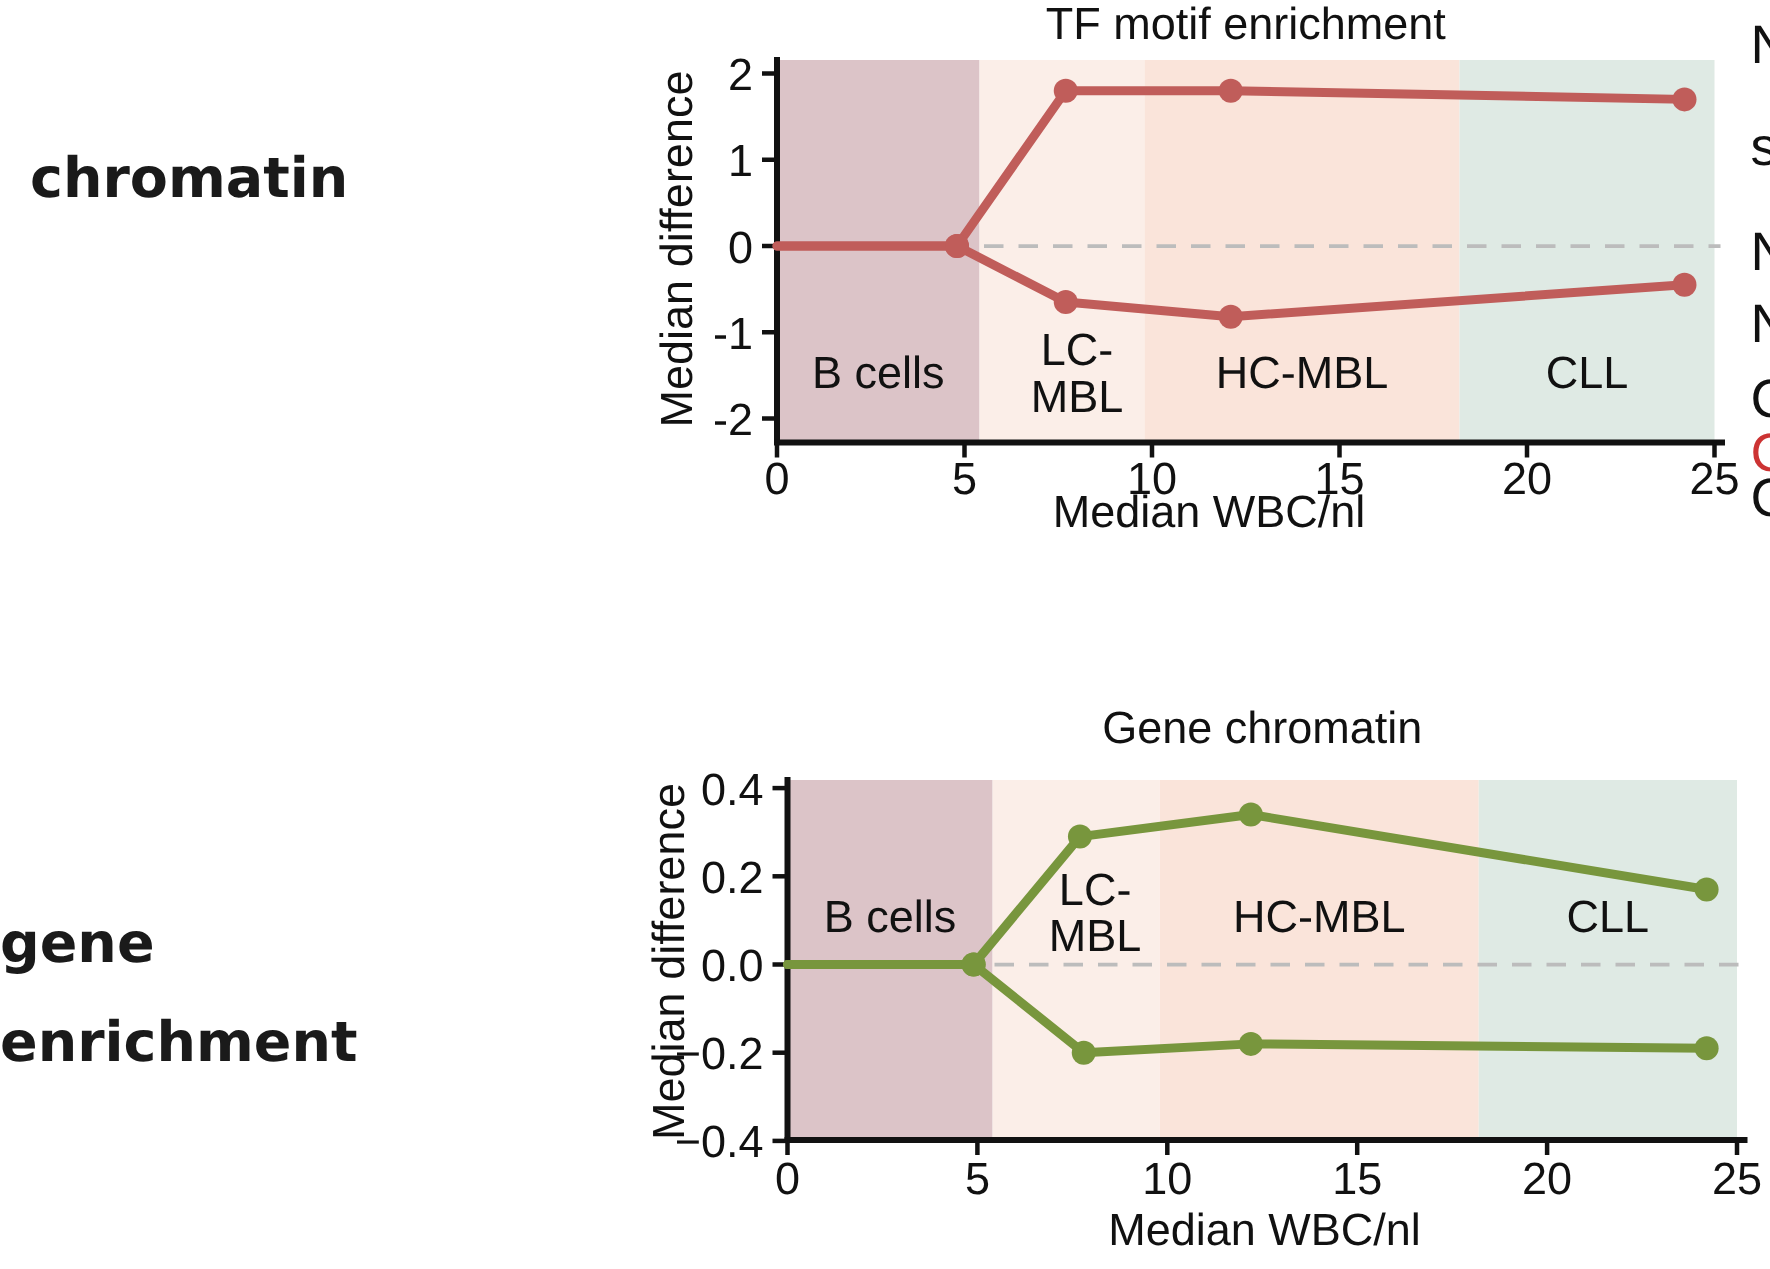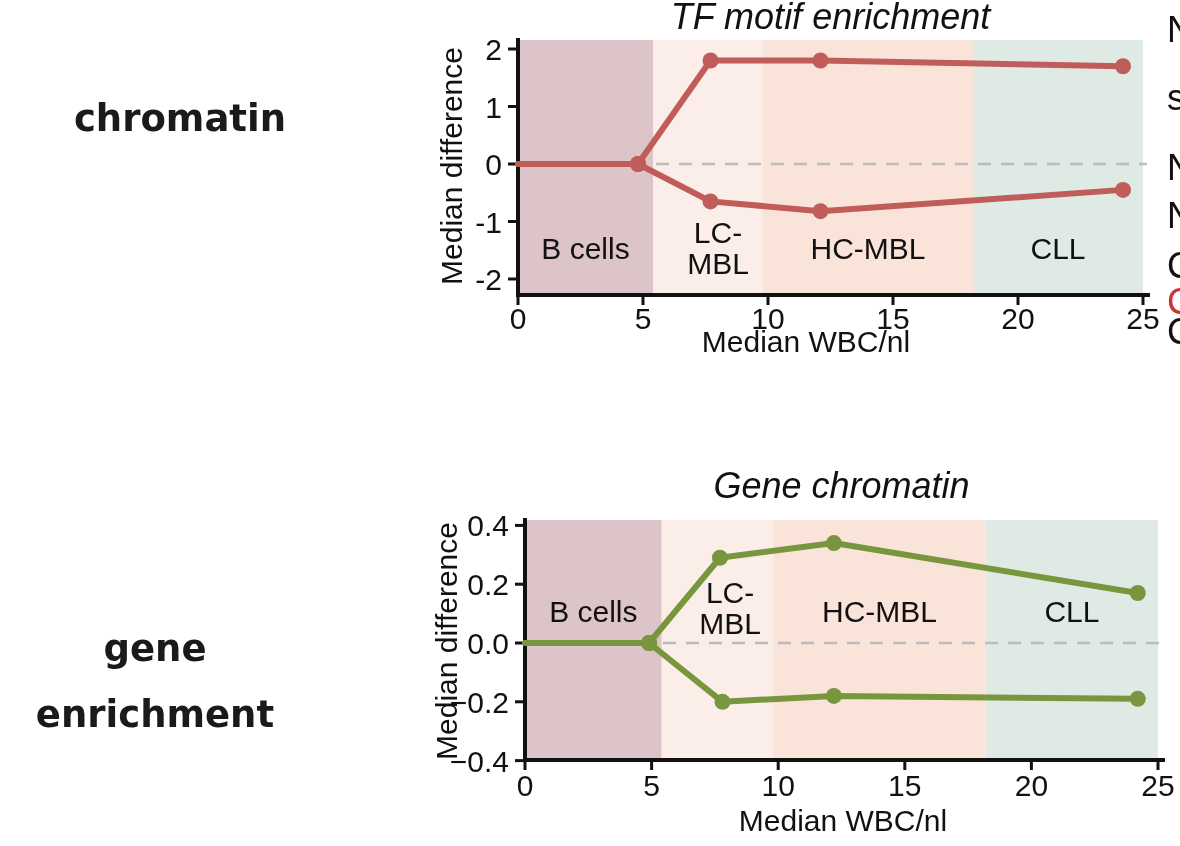--- a/index.html
+++ b/index.html
@@ -1,40 +1,40 @@
 <!DOCTYPE html>
 <html><head>
 <meta charset="utf-8">
 <style>
   html,body{margin:0;padding:0;background:#fff;}
   #root{position:relative;width:1180px;height:846px;background:#ffffff;overflow:hidden;
         font-family:"Liberation Sans",sans-serif;color:#111;}
   .row-label{position:absolute;font-family:"DejaVu Sans",sans-serif;font-weight:bold;
-             color:#1a1a1a;text-align:center;}
+             color:#1a1a1a;text-align:left;}
   .row-label .ln{display:block;}
   .chart-text{position:absolute;font-family:"Liberation Sans",sans-serif;color:#111;
               text-align:center;white-space:nowrap;}
-  .chart-title{font-size:36px;line-height:34px;font-style:italic;}
+  .chart-title{font-size:30px;line-height:34px;}
   .axis-label{font-size:30px;line-height:34px;}
   .y-rot{transform:rotate(-90deg);transform-origin:center center;}
   svg{position:absolute;}
   svg text{font-family:"Liberation Sans",sans-serif;fill:#111;}
   #edge-fragments{position:absolute;top:0;right:0;width:13px;height:846px;overflow:hidden;}
   .frag{position:absolute;left:0;font-size:36px;font-weight:400;line-height:36px;
         font-family:"Liberation Sans",sans-serif;white-space:nowrap;}
 </style>
 </head>
 <body>
 
 <div id="root">
 
   <div class="row-label" style="left:20px;top:88px;width:320px;font-size:37px;line-height:62px;">
     <span class="ln">chromatin</span>
   </div>
-  <div class="row-label" style="left:0px;top:616px;width:310px;font-size:37px;line-height:66px;">
+  <div class="row-label" style="left:0px;top:596px;width:310px;font-size:37px;line-height:66px;">
     <span class="ln">gene</span>
     <span class="ln">enrichment</span>
   </div>
 
   <div class="chart-text chart-title" style="left:518px;top:0px;width:625px;">TF motif enrichment</div>
   <div class="chart-text axis-label y-rot" style="left:317px;top:149px;width:270px;">Median difference</div>
   <div class="chart-text axis-label" style="left:656px;top:325px;width:300px;">Median WBC/nl</div>
 
   <div class="chart-text chart-title" style="left:525px;top:469px;width:633px;">Gene chromatin</div>
   <div class="chart-text axis-label y-rot" style="left:312px;top:624px;width:270px;">Median difference</div>

